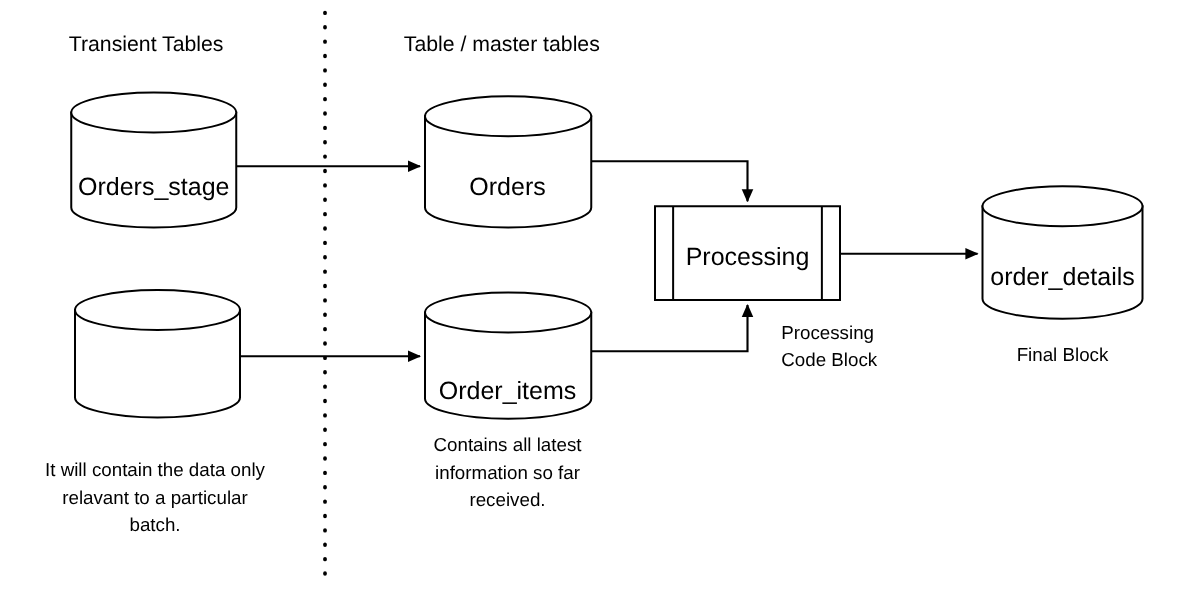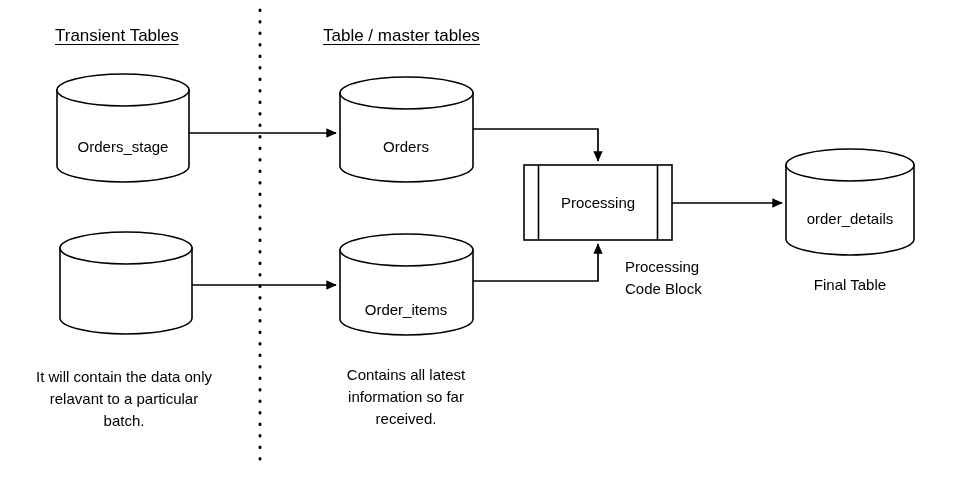--- a/index.html
+++ b/index.html
@@ -28,25 +28,24 @@
   }
   .lbl {
     position: absolute;
     color: #000000;
     font-family: "Liberation Sans", sans-serif;
     white-space: pre;
     line-height: 1.28;
   }
   .section-title {
     font-size: 17px;
-    text-decoration: underline;
     text-underline-offset: 3px;
   }
   .node-label {
-    font-size: 15px;
+    font-size: 20px;
     text-align: center;
     line-height: 1.35;
   }
   .caption {
     font-size: 15px;
     text-align: center;
     line-height: 1.45;
   }
   .caption-left {
     font-size: 15px;
@@ -135,22 +134,22 @@
   <div class="lbl node-label center-x" style="left:406px; top:300px; width:170px;">Order_items</div>
 
   <div class="lbl node-label center-x" style="left:598px; top:193px; width:130px;">Processing</div>
 
   <div class="lbl node-label center-x" style="left:850px; top:209px; width:160px;">order_details</div>
 
   <div class="lbl caption center-x" style="left:124px; top:366px; width:280px;">It will contain the data only
 relavant to a particular
 batch.</div>
 
-  <div class="lbl caption center-x" style="left:406px; top:364px; width:250px;">Contains all latest
+  <div class="lbl caption center-x" style="left:406px; top:346px; width:250px;">Contains all latest
 information so far
 received.</div>
 
   <div class="lbl caption-left" style="left:625px; top:256px; width:170px;">Processing
 Code Block</div>
 
-  <div class="lbl caption center-x" style="left:850px; top:274px; width:200px;">Final Table</div>
+  <div class="lbl caption center-x" style="left:850px; top:274px; width:200px;">Final Block</div>
 
 </div>
 
 </body></html>

